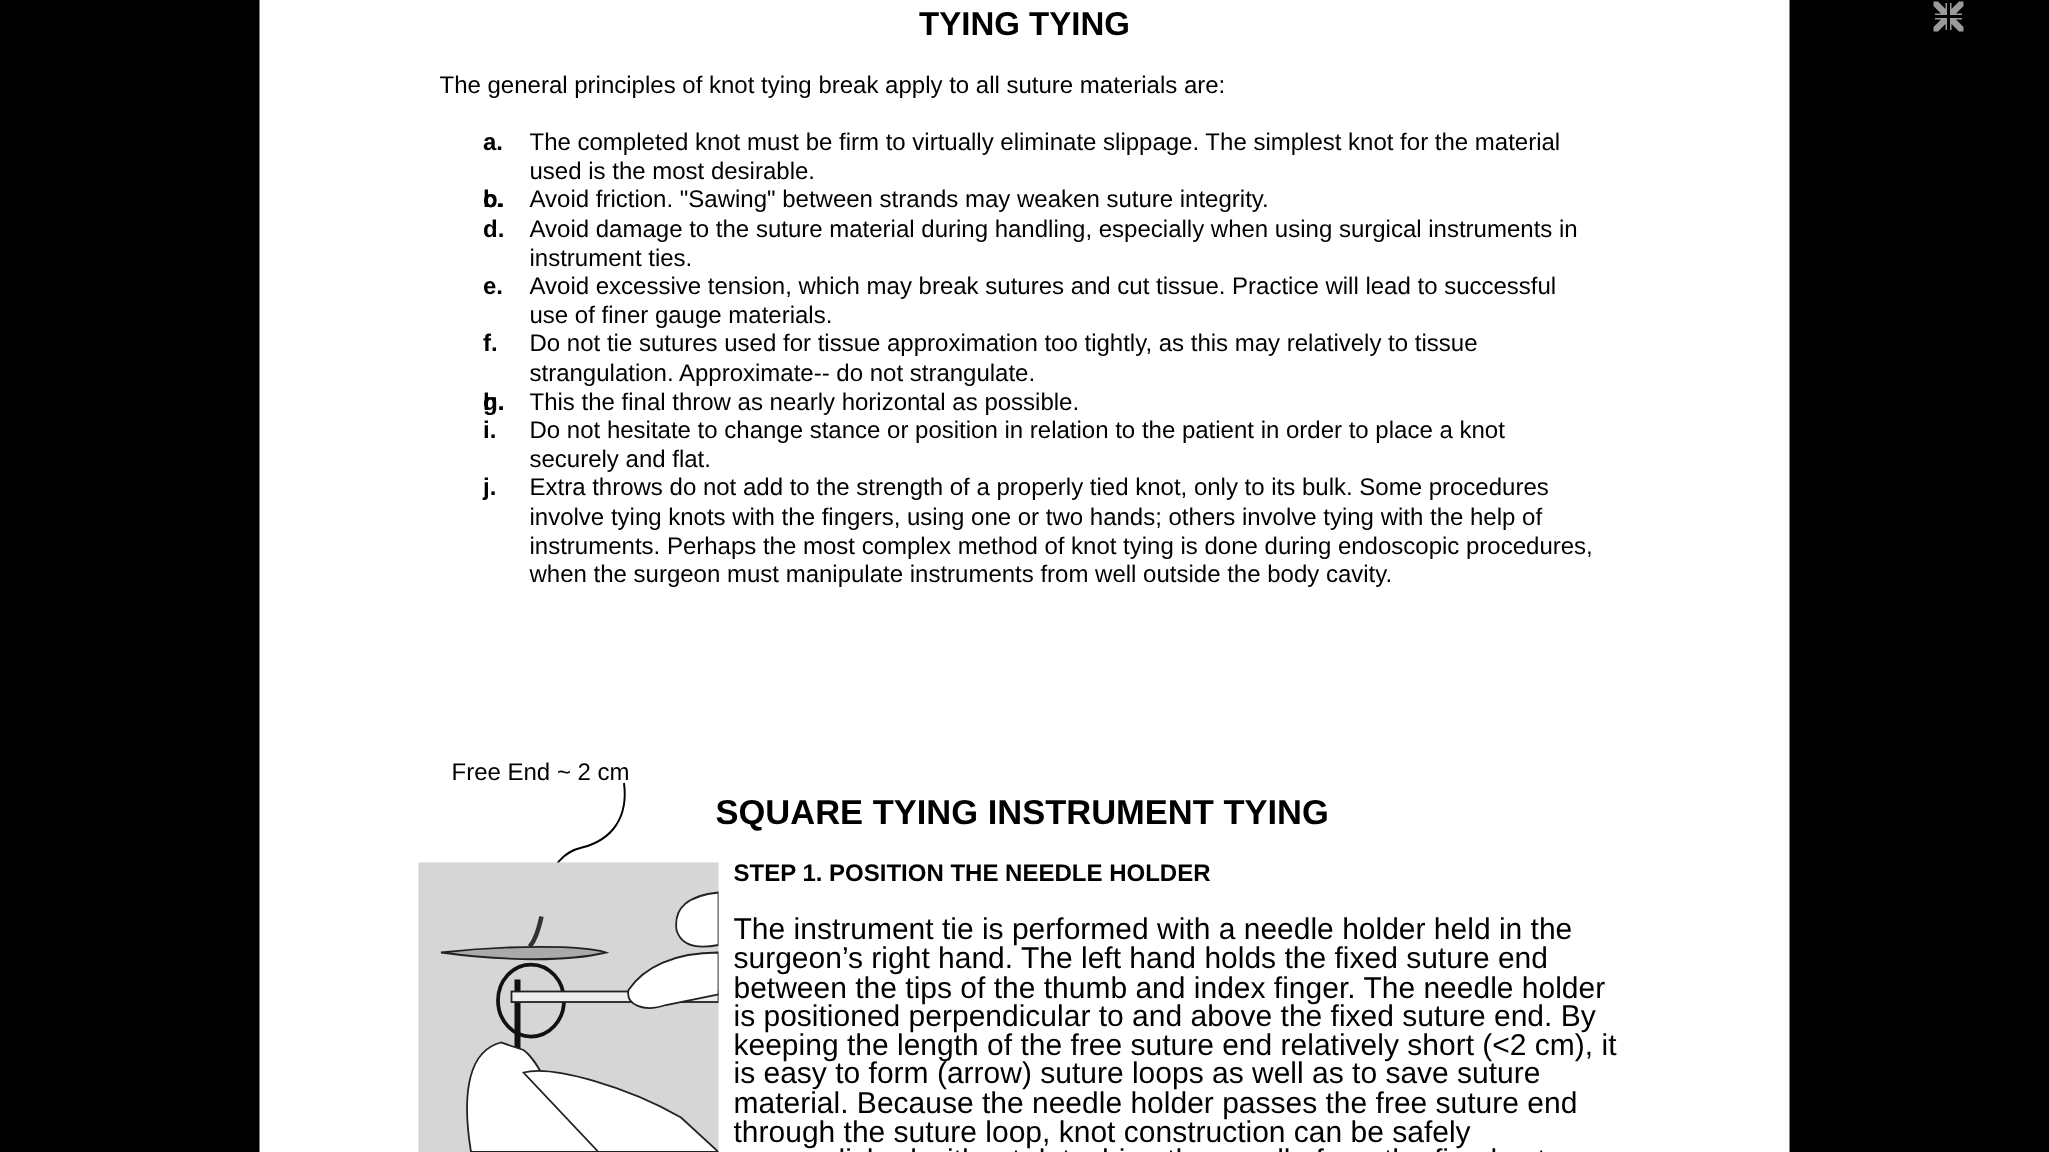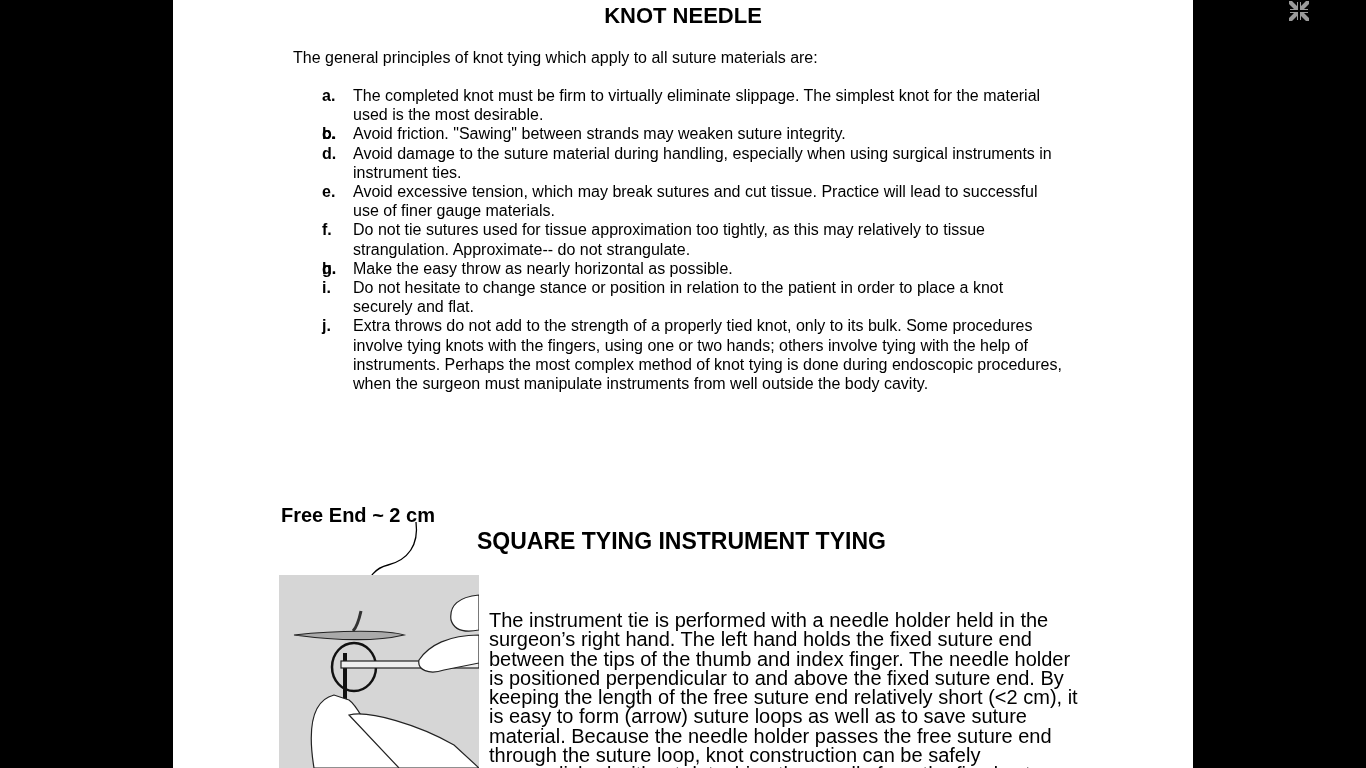--- a/index.html
+++ b/index.html
@@ -20,50 +20,50 @@
     position:absolute; left:0; width:1020px; top:3px; text-align:center;
     font-weight:bold; font-size:22px; line-height:26px;
   }
   .intro {
     position:absolute; left:120px; top:48px; font-size:16px; line-height:19px;
   }
   .list { position:absolute; left:149px; top:86px; width:740px; }
   .item { position:relative; padding-left:31px; font-size:16px; line-height:19.2px; }
   .item .letter { position:absolute; left:0; top:0; font-weight:bold; }
   .free-end {
-    position:absolute; left:108px; top:506px; font-size:20px; font-weight:bold; line-height:19px;
+    position:absolute; left:128px; top:506px; font-size:16px; font-weight:normal; line-height:19px;
   }
   .arrow-svg { position:absolute; left:180px; top:520px; }
   .illus { position:absolute; left:106px; top:575px; width:200px; height:193px; background:#d9d9d9; }
   .h2 {
     position:absolute; left:304px; top:527px; font-size:23px; font-weight:bold; line-height:28px;
   }
   .step {
     position:absolute; left:316px; top:573px; font-size:16px; font-weight:bold; line-height:19px;
   }
   .step-body {
     position:absolute; left:316px; top:611px; width:600px; font-size:20px; line-height:19.3px;
   }
 </style>
 </head>
 <body>
 
 <div class="page">
-  <div class="title">KNOT NEEDLE</div>
-  <div class="intro">The general principles of knot tying which apply to all suture materials are:</div>
+  <div class="title">TYING TYING</div>
+  <div class="intro">The general principles of knot tying break apply to all suture materials are:</div>
 
   <div class="list">
     <div class="item"><span class="letter">a.</span><span>The completed knot must be firm to virtually eliminate slippage. The simplest knot for the material used is the most desirable.</span></div>
     <div class="item"><span class="letter">b.</span></div>
     <div class="item"><span class="letter">c.</span><span>Avoid friction. "Sawing" between strands may weaken suture integrity.</span></div>
     <div class="item"><span class="letter">d.</span><span>Avoid damage to the suture material during handling, especially when using surgical instruments in instrument ties.</span></div>
     <div class="item"><span class="letter">e.</span><span>Avoid excessive tension, which may break sutures and cut tissue. Practice will lead to successful use of finer gauge materials.</span></div>
     <div class="item"><span class="letter">f.</span><span>Do not tie sutures used for tissue approximation too tightly, as this may relatively to tissue strangulation. Approximate-- do not strangulate.</span></div>
     <div class="item"><span class="letter">g.</span></div>
-    <div class="item"><span class="letter">h.</span><span>Make the easy throw as nearly horizontal as possible.</span></div>
+    <div class="item"><span class="letter">h.</span><span>This the final throw as nearly horizontal as possible.</span></div>
     <div class="item"><span class="letter">i.</span><span>Do not hesitate to change stance or position in relation to the patient in order to place a knot securely and flat.</span></div>
     <div class="item"><span class="letter">j.</span><span>Extra throws do not add to the strength of a properly tied knot, only to its bulk. Some procedures involve tying knots with the fingers, using one or two hands; others involve tying with the help of instruments. Perhaps the most complex method of knot tying is done during endoscopic procedures, when the surgeon must manipulate instruments from well outside the body cavity.</span></div>
   </div>
 
   <div class="free-end">Free End ~ 2 cm</div>
   <svg class="arrow-svg" width="70" height="85" viewBox="0 0 70 85">
     <path d="M63 2 C66 25 55 40 35 45 C22 48 15 58 13 68" fill="none" stroke="#000" stroke-width="1.3"></path>
     <polygon points="7,66 19,66 13,79" fill="#000"></polygon>
   </svg>
 
@@ -82,20 +82,21 @@
 
       <path d="M200 20 C180 22 170 30 172 45 C175 55 185 58 200 55 Z" fill="#fff" stroke="#222" stroke-width="1.2"></path>
       <path d="M200 60 C170 60 150 70 140 85 C138 95 150 100 165 95 L200 88 Z" fill="#fff" stroke="#222" stroke-width="1.2"></path>
 
       <path d="M55 120 C35 125 28 150 35 193 L140 193 C130 175 110 165 95 158 C85 150 80 132 70 125 Z" fill="#fff" stroke="#222" stroke-width="1.2"></path>
       <path d="M70 140 C90 135 140 150 175 170 L200 193 L120 193 Z" fill="#fff" stroke="#222" stroke-width="1.2"></path>
     </svg>
   </div>
 
   <div class="h2">SQUARE TYING INSTRUMENT TYING</div>
+  <div class="step">STEP 1. POSITION THE NEEDLE HOLDER</div>
   <div class="step-body">The instrument tie is performed with a needle holder held in the surgeon’s right hand. The left hand holds the fixed suture end between the tips of the thumb and index finger. The needle holder is positioned perpendicular to and above the fixed suture end. By keeping the length of the free suture end relatively short (&lt;2 cm), it is easy to form (arrow) suture loops as well as to save suture material. Because the needle holder passes the free suture end through the suture loop, knot construction can be safely accomplished without detaching the needle from the fixed suture end.</div>
 </div>
 
 <div class="exit-fs">
   <svg width="22" height="22" viewBox="0 0 22 22">
     <g fill="#9a9a9a">
       <polygon points="1,1 4,1 9,6 9,2 10,2 10,10 2,10 2,9 6,9 1,4"></polygon>
       <polygon points="21,1 18,1 13,6 13,2 12,2 12,10 20,10 20,9 16,9 21,4"></polygon>
       <polygon points="1,21 4,21 9,16 9,20 10,20 10,12 2,12 2,13 6,13 1,18"></polygon>
       <polygon points="21,21 18,21 13,16 13,20 12,20 12,12 20,12 20,13 16,13 21,18"></polygon>

